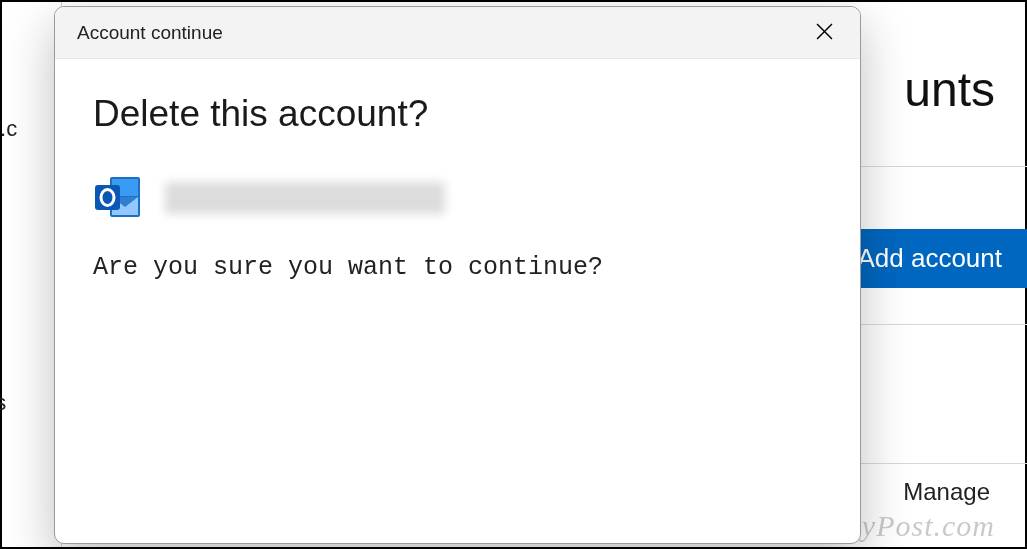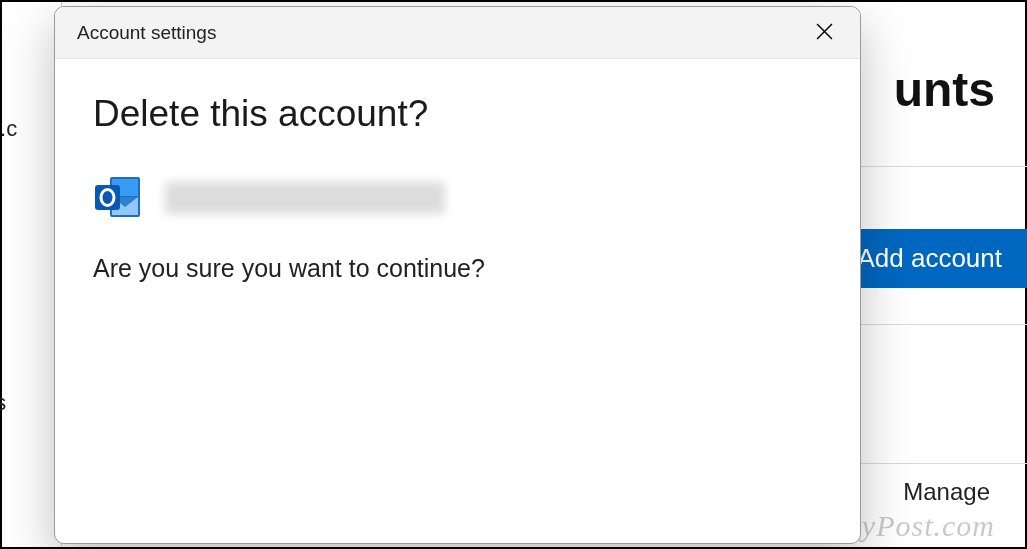--- a/index.html
+++ b/index.html
@@ -2,39 +2,39 @@
 <html><head>
   <meta charset="utf-8">
   <style>
     * { margin:0; padding:0; box-sizing:border-box; font-family:"Segoe UI",Tahoma,sans-serif; }
     body { width:1027px; height:549px; overflow:hidden; background:#fff; position:relative; }
 
     
     .bg-page { position:absolute; inset:0; border:2px solid #000; background:#fff; }
     .bg-sidebar { position:absolute; left:0; top:0; width:60px; height:100%; border-right:1px solid #d0d0d0; }
     .bg-side-frag { position:absolute; left:-30px; font-size:22px; color:#222; white-space:nowrap; }
-    .bg-title { position:absolute; right:30px; top:60px; font-size:48px; font-weight:700; color:#111; }
+    .bg-title { position:absolute; right:30px; top:60px; font-size:48px; font-weight:400; color:#111; }
     .bg-add-btn { position:absolute; right:-5px; top:227px; background:#0067c0; color:#fff; font-size:26px; padding:14px 28px 14px 40px; cursor:pointer; border:none; }
     .bg-row { position:absolute; right:-5px; left:62px; border-top:1px solid #d8d8d8; }
     .bg-manage-btn { position:absolute; right:35px; top:476px; font-size:24px; color:#222; background:transparent; border:none; cursor:pointer; }
     .watermark { position:absolute; right:30px; bottom:4px; font-size:30px; font-style:italic; color:rgba(100,100,100,0.35); font-family:Georgia,serif; letter-spacing:1px; }
 
     
     .modal { position:absolute; left:54px; top:6px; width:807px; height:538px; background:#fff; border:1px solid #9a9a9a; border-radius:10px; box-shadow:0 18px 50px rgba(0,0,0,0.25); overflow:hidden; }
     .modal-header { height:52px; background:#f3f3f3; border-bottom:1px solid #e6e6e6; display:flex; align-items:center; justify-content:space-between; padding:0 16px 0 22px; }
     .modal-header-title { font-size:19px; color:#222; }
     .close-btn { width:40px; height:40px; display:flex; align-items:center; justify-content:center; cursor:pointer; background:transparent; border:none; }
     .close-btn svg { width:17px; height:17px; }
     .modal-body { padding:34px 38px 0 38px; }
     .modal-heading { font-size:37px; font-weight:400; color:#1a1a1a; margin-bottom:40px; }
     .acct-row { display:flex; align-items:center; gap:22px; margin-bottom:30px; }
     .outlook-icon { width:50px; height:45px; flex-shrink:0; }
     .redacted { width:280px; height:32px; background:#dcdcdc; filter:blur(5px); border-radius:2px; }
     .modal-text { font-size:25px; line-height:1.45; color:#222; }
-    .modal-text.spacer { margin-top:22px; }
+    .modal-text.spacer { margin-top:22px;font-family:Liberation Mono, monospace; }
   </style>
 </head>
 <body>
 
 <div class="bg-page">
   <div class="bg-sidebar">
 
     <div class="bg-side-frag" style="top:114px;">ive.c</div>
     <div class="bg-side-frag" style="top:388px;">ces</div>
 
@@ -43,21 +43,21 @@
   <button class="bg-add-btn">Add account</button>
   <div class="bg-row" style="top:164px;"></div>
   <div class="bg-row" style="top:322px;"></div>
   <div class="bg-row" style="top:461px;"></div>
   <button class="bg-manage-btn">Manage</button>
   <div class="watermark">groovyPost.com</div>
 </div>
 
 <div class="modal">
   <div class="modal-header">
-    <span class="modal-header-title">Account settings</span>
+    <span class="modal-header-title">Account continue</span>
     <button class="close-btn">
       <span>
         <svg viewBox="0 0 16 16">
             <line x1="1" y1="1" x2="15" y2="15" stroke="#000" stroke-width="1.4"></line>
             <line x1="15" y1="1" x2="1" y2="15" stroke="#000" stroke-width="1.4"></line>
           </svg>
       </span>
     </button>
   </div>
   <div class="modal-body">

